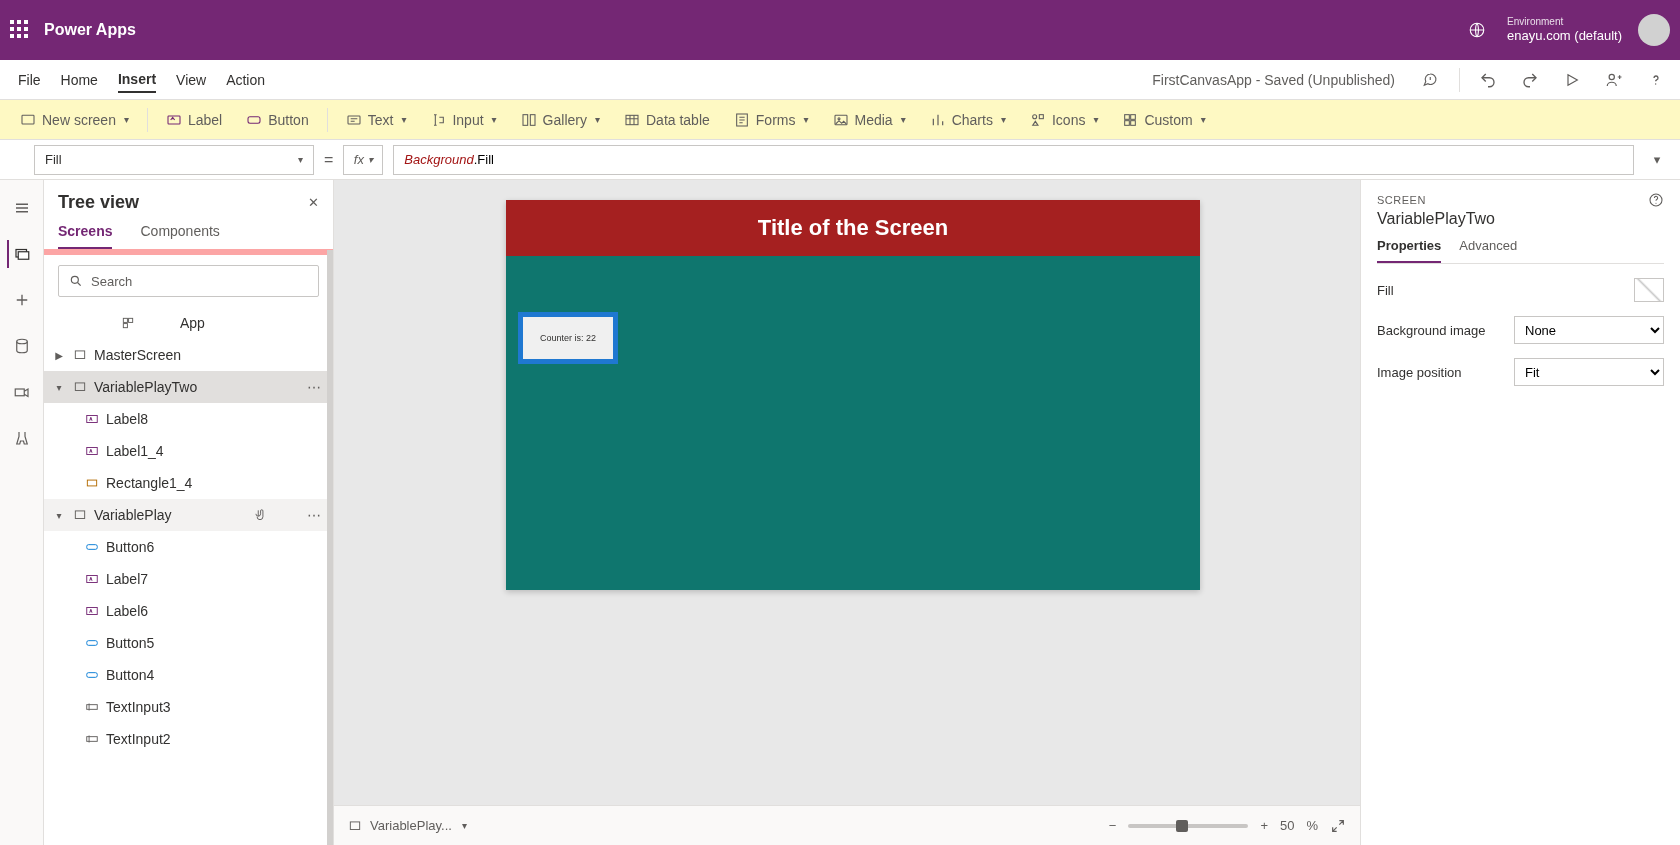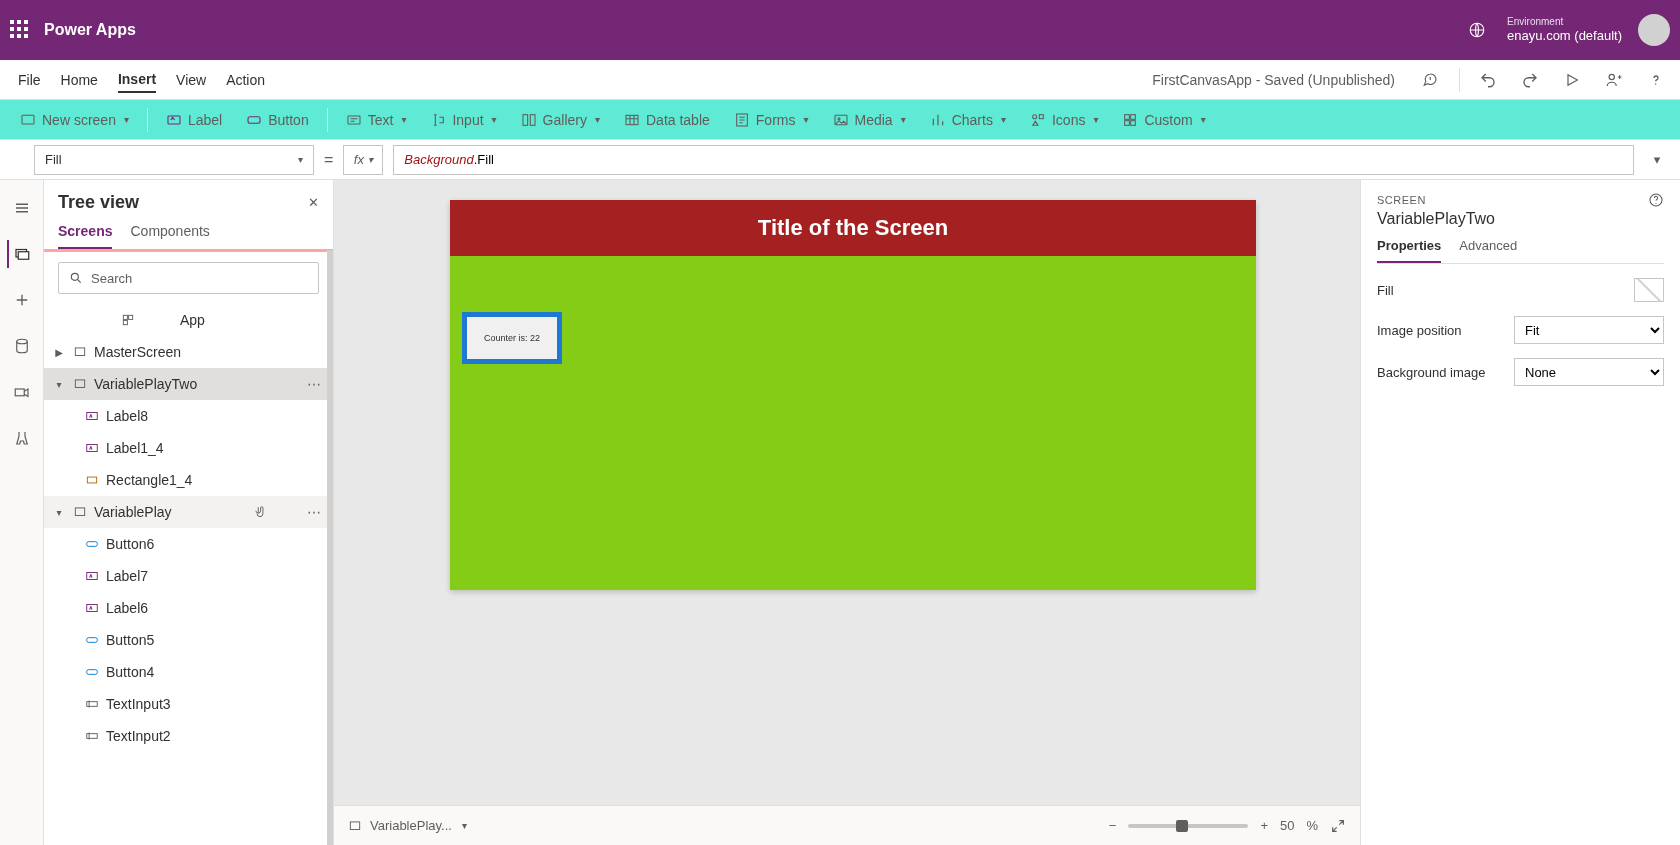--- a/index.html
+++ b/index.html
@@ -22,21 +22,21 @@
 .menubar { height: 40px; background: #fff; border-bottom: 1px solid #e1dfdd; display: flex; align-items: center; justify-content: space-between; padding: 0 10px; }
 .menubar-left { display: flex; align-items:center; gap: 20px; padding-left: 8px; }
 .menubar-left .mitem { font-size: 14px; color: #323130; cursor: pointer; padding: 4px 0; }
 .menubar-left .mitem.active { font-weight: 600; border-bottom: 2px solid #323130; }
 .menubar-right { display: flex; align-items: center; gap: 14px; }
 .file-status { font-size: 14px; color: #605e5c; margin-right: 8px; }
 .icon-btn { width: 28px; height: 28px; display:flex; align-items:center; justify-content:center; color:#605e5c; cursor:pointer; }
 .vdiv { width:1px; height:24px; background:#e1dfdd; }
 
 
-.ribbon { height: 40px; background: #5eead4; border-bottom: 1px solid #e1dfdd; display: flex; align-items: center; padding: 0 10px; gap: 4px; }
+.ribbon { height: 40px; background: #fef9c3; border-bottom: 1px solid #e1dfdd; display: flex; align-items: center; padding: 0 10px; gap: 4px; }
 .ribbon .ritem { display:flex; align-items:center; gap:6px; padding: 4px 10px; font-size:14px; color:#605e5c; cursor:pointer; }
 .ribbon .rdiv { width:1px; height:24px; background:#e1dfdd; margin: 0 4px; }
 .chev { font-size:10px; color:#605e5c; margin-left:2px;}
 
 
 .formulabar { height: 40px; background:#fff; border-bottom:1px solid #e1dfdd; display:flex; align-items:center; padding: 0 10px; gap: 10px;}
 .prop-select { width: 280px; height: 30px; border:1px solid #c8c6c4; background:#fff; display:flex; align-items:center; justify-content:space-between; padding:0 10px; font-size:13px; color:#323130; margin-left: 24px;}
 .eq { font-size:16px; color:#605e5c; }
 .fx-box { width: 40px; height:30px; border:1px solid #c8c6c4; display:flex; align-items:center; justify-content:center; gap:2px; font-style:italic; font-size:13px; color:#605e5c;}
 .formula-input { flex:1; height:30px; border:1px solid #c8c6c4; background:#fff; display:flex; align-items:center; padding:0 10px; font-family: Consolas, monospace; font-size:13px;}
@@ -49,41 +49,41 @@
 
 
 .rail { width: 44px; background:#faf9f8; border-right:1px solid #e1dfdd; display:flex; flex-direction:column; align-items:center; gap:18px; padding-top:14px;}
 .rail .rail-btn { width:28px; height:28px; display:flex; align-items:center; justify-content:center; color:#605e5c; cursor:pointer;}
 .rail .rail-btn.active { color:#323130; border-left:2px solid #742774; margin-left:-2px;}
 
 
 .treepanel { width: 290px; background:#fff; border-right:1px solid #e1dfdd; display:flex; flex-direction:column; position:relative; }
 .tree-head { display:flex; align-items:center; justify-content:space-between; padding: 12px 14px 2px 14px;}
 .tree-head h2 { font-size:18px; font-weight:600;}
-.tabs { display:flex; gap:18px; padding: 8px 14px 0 14px; border-bottom:3px solid #fca5a5;}
+.tabs { display:flex; gap:28px; padding: 8px 14px 0 14px; border-bottom:6px solid #fca5a5;}
 .tab { font-size:14px; color:#605e5c; padding-bottom:8px; cursor:pointer;}
 .tab.active { color:#742774; border-bottom:2px solid #742774; font-weight:600;}
 .search-row { padding: 10px 14px;}
 .search-box { height:32px; border:1px solid #c8c6c4; border-radius:2px; display:flex; align-items:center; gap:8px; padding:0 10px; color:#605e5c;}
 .tree { flex:1; overflow:auto; font-size:14px; }
 .tree-item { display:flex; align-items:center; height:32px; padding: 0 8px; gap:6px; cursor:pointer; position:relative;}
 .tree-item.selected { background:#e1dfdd;}
 .tree-item .chevron { width:14px; font-size:10px; color:#605e5c; text-align:center;}
 .tree-item .spacer { width:14px;}
 .tree-item .ticon { width:16px; height:16px; display:flex; align-items:center; justify-content:center; color:#605e5c; flex-shrink:0;}
 .tree-item .tlabel { flex:1; white-space:nowrap; overflow:hidden; text-overflow:ellipsis;}
 .tree-item .more { color:#605e5c; padding:0 4px;}
 .indent1 { padding-left: 18px !important; gap: 44px;}
 .indent2 { padding-left: 40px !important; align-items: center;}
 .scroll-hint { position:absolute; right:0; top:70px; bottom:0; width:6px; background: #d2d0ce;}
 
 
 .canvas-wrap { flex:1; background:#e8e8e8; display:flex; flex-direction:column; overflow:hidden;}
 .canvas-area { flex:1; display:flex; align-items:flex-start; justify-content:center; padding: 20px; overflow:auto;}
-.screen-canvas { width: 806px; height: 390px; background:#84cc16; box-shadow:0 2px 6px rgba(0,0,0,.2); position:relative;margin-left:12px;}
+.screen-canvas { width: 694px; height: 390px; background:#0f766e; box-shadow:0 2px 6px rgba(0,0,0,.2); position:relative;margin-left:12px;}
 .title-bar { height:56px; background:#a52020; color:#fff; display:flex; align-items:center; justify-content:center; font-size:22px; font-weight:700;}
 .counter-box { position:absolute; top: 112px; left: 12px; width: 100px; height: 52px; border:5px solid #1f78d1; background:#f0f0f0; display:flex; align-items:center; justify-content:center; font-size:9px; color:#323130;}
 
 
 .canvas-footer { height: 40px; background:#faf9f8; border-top:1px solid #e1dfdd; display:flex; align-items:center; justify-content:space-between; padding: 0 14px;}
 .cf-left { display:flex; align-items:center; gap:8px; color:#605e5c; font-size:13px;justify-content:flex-end;}
 .cf-right { display:flex; align-items:center; gap:12px; color:#605e5c;}
 .zoom-track { width:120px; height:4px; background:#c8c6c4; position:relative; border-radius:2px;}
 .zoom-thumb { position:absolute; top:-4px; width:12px; height:12px; background:#605e5c; border-radius:2px;}
 
@@ -542,22 +542,22 @@
     <div class="pname">VariablePlayTwo</div>
     <div class="ptabs">
       <div class="ptab active">Properties</div>
       <div class="ptab">Advanced</div>
     </div>
     <div class="prow">
       <span>Fill</span>
       <div class="pcolor"></div>
     </div>
     <div class="prow">
+      <span>Background image</span>
+      <select><option>None</option></select>
+    </div>
+    <div class="prow">
       <span>Image position</span>
       <select><option>Fit</option></select>
     </div>
-    <div class="prow">
-      <span>Background image</span>
-      <select><option>None</option></select>
-    </div>
   </div>
 
 </div>
 
 </body></html>

